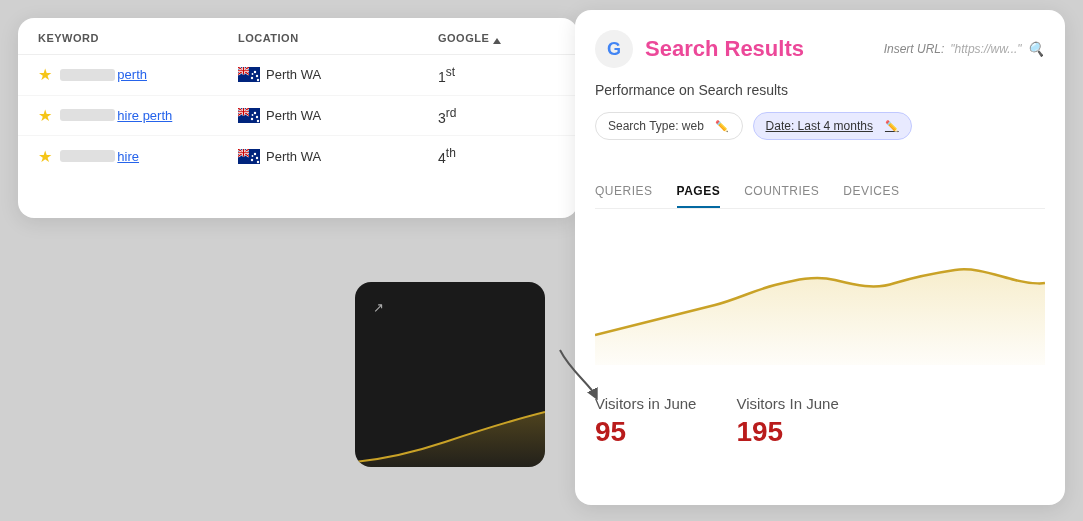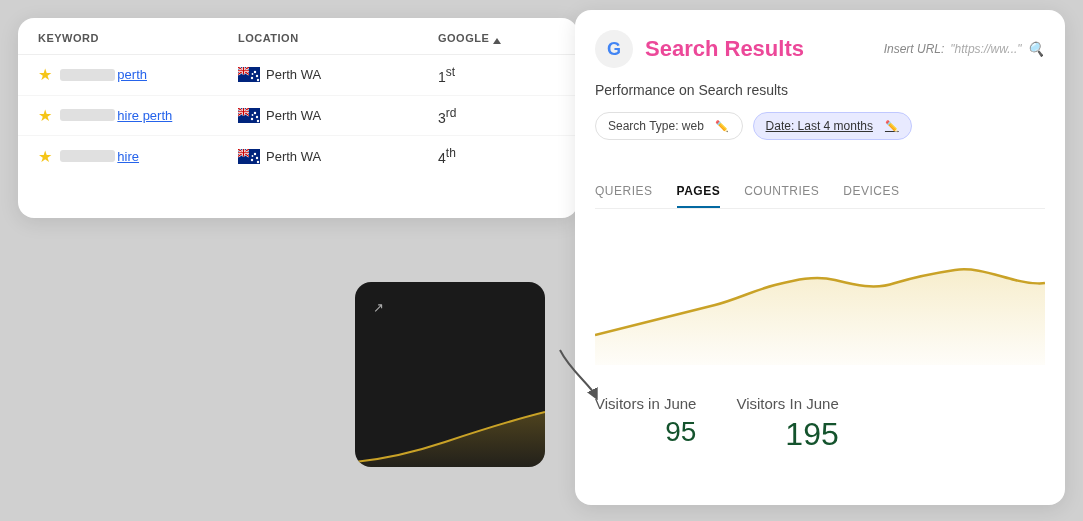--- a/index.html
+++ b/index.html
@@ -251,27 +251,26 @@
     .stat-item {}
 
     .stat-label {
       font-size: 15px;
       color: #555;
       margin-bottom: 4px;
     }
 
     .stat-value {
       font-size: 28px;
-      font-weight: 400;
-      color: #14532d;
-      text-align: right;
+      font-weight: 700;
+      color: #b91c1c;
     }
 
     .stat-value.large {
-      font-size: 32px;
+      font-size: 28px;
     }
 
     
     .dark-card {
       position: absolute;
       left: 355px;
       top: 282px;
       width: 190px;
       height: 185px;
       background: #1a1a1a;

